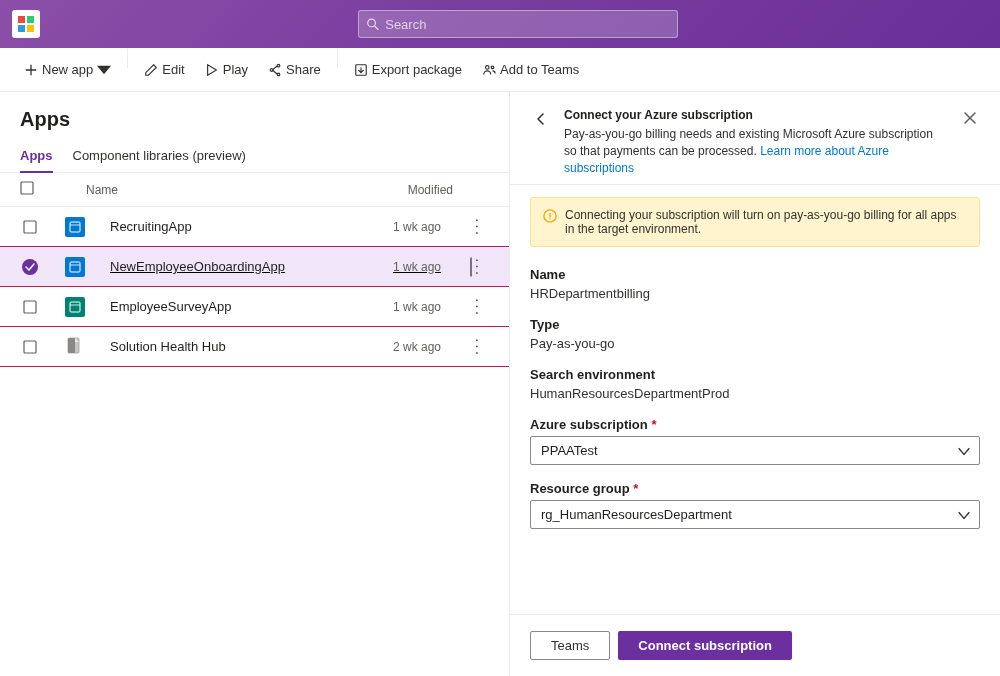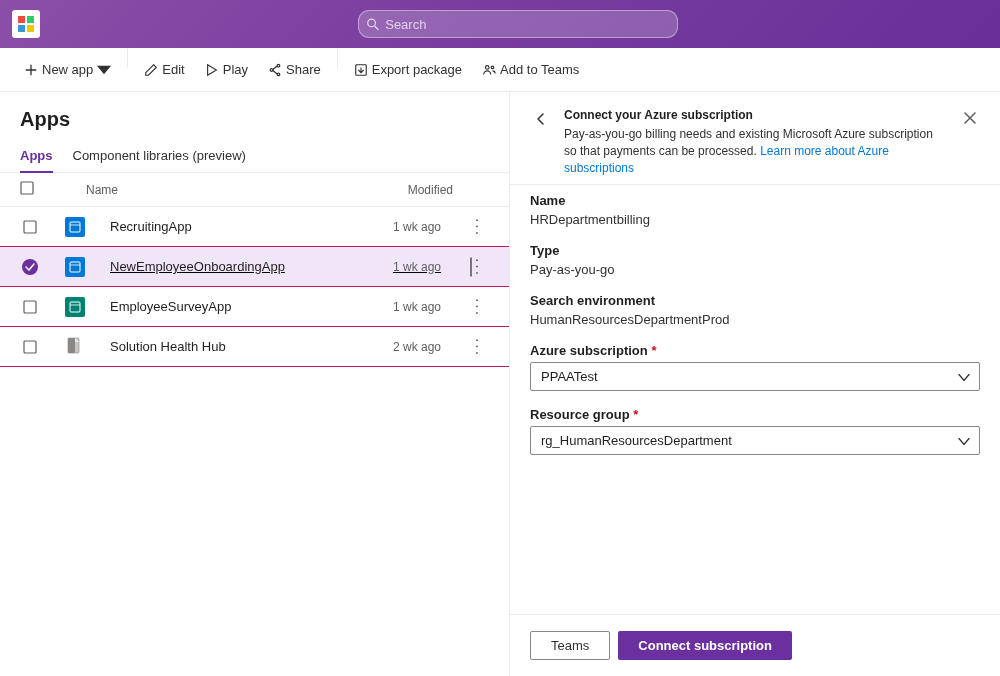--- a/index.html
+++ b/index.html
@@ -21,21 +21,21 @@
       border-radius: 3px;
       display: flex; align-items: center; justify-content: center;
     }
     .topbar-logo svg { width: 20px; height: 20px; }
     .search-box {
       flex: 1;
       max-width: 320px;
       margin: 0 auto;
       background: rgba(255,255,255,0.2);
       border: 1px solid rgba(255,255,255,0.4);
-      border-radius: 11px;
+      border-radius: 3px;
       height: 28px;
       display: flex;
       align-items: center;
       padding: 0 8px;
       gap: 6px;
       color: #fff;
     }
     .search-box input {
       background: transparent;
       border: none;
@@ -489,20 +489,30 @@
           <a href="#">Learn more about Azure subscriptions</a>
         </div>
       </div>
       <button class="close-btn">
         <svg width="16" height="16" viewBox="0 0 16 16" fill="none">
           <path d="M3 3l10 10M13 3L3 13" stroke="#605e5c" stroke-width="1.5" stroke-linecap="round"></path>
         </svg>
       </button>
     </div>
 
+    <div class="warning-banner">
+      <div class="warning-icon">
+        <svg width="14" height="14" viewBox="0 0 16 16" fill="none">
+          <circle cx="8" cy="8" r="7" stroke="#f2a900" stroke-width="1.5" fill="none"></circle>
+          <line x1="8" y1="5" x2="8" y2="9" stroke="#f2a900" stroke-width="1.5" stroke-linecap="round"></line>
+          <circle cx="8" cy="11.5" r="0.8" fill="#f2a900"></circle>
+        </svg>
+      </div>
+      <span>Connecting your subscription will turn on pay-as-you-go billing for all apps in the target environment.</span>
+    </div>
 
     <div class="panel-form">
       <div class="form-field">
         <div class="form-label">Name</div>
         <div class="form-value">HRDepartmentbilling</div>
       </div>
 
       <div class="form-field">
         <div class="form-label">Type</div>
         <div class="form-value">Pay-as-you-go</div>

